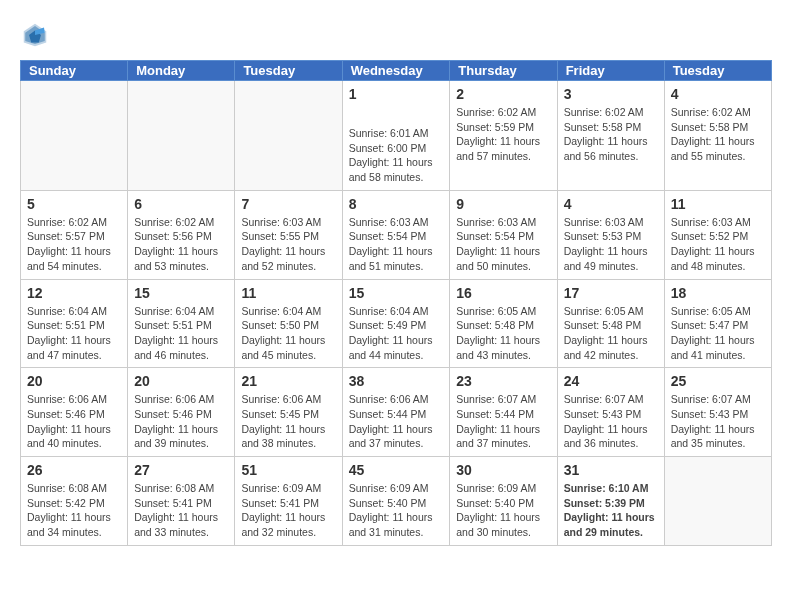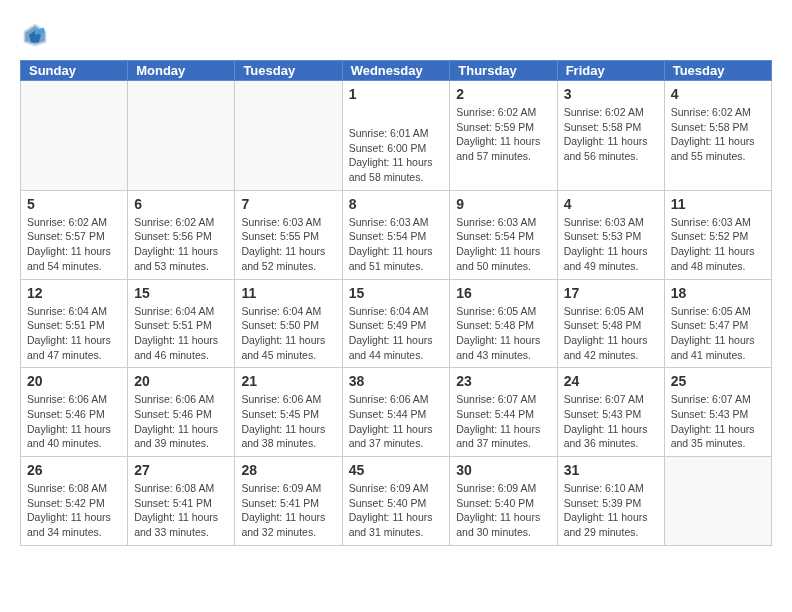--- a/index.html
+++ b/index.html
@@ -306,21 +306,21 @@
 and 34 minutes.</div>
         </td>
         <td>
           <span class="day-number">27</span>
           <div class="day-info" style="white-space: pre-line;">Sunrise: 6:08 AM
 Sunset: 5:41 PM
 Daylight: 11 hours
 and 33 minutes.</div>
         </td>
         <td>
-          <span class="day-number">28</span>
+          <span class="day-number">51</span>
           <div class="day-info" style="white-space: pre-line;">Sunrise: 6:09 AM
 Sunset: 5:41 PM
 Daylight: 11 hours
 and 32 minutes.</div>
         </td>
         <td>
           <span class="day-number">45</span>
           <div class="day-info" style="white-space: pre-line;">Sunrise: 6:09 AM
 Sunset: 5:40 PM
 Daylight: 11 hours
@@ -328,21 +328,21 @@
         </td>
         <td>
           <span class="day-number">30</span>
           <div class="day-info" style="white-space: pre-line;">Sunrise: 6:09 AM
 Sunset: 5:40 PM
 Daylight: 11 hours
 and 30 minutes.</div>
         </td>
         <td>
           <span class="day-number">31</span>
-          <div class="day-info" style="white-space: pre-line;">Sunrise: 6:10 AM
+          <div class="day-info" style="white-space: pre-line; font-weight: bold;">Sunrise: 6:10 AM
 Sunset: 5:39 PM
 Daylight: 11 hours
 and 29 minutes.</div>
         </td>
         <td class="empty"></td>
       </tr>
     </tbody>
 </table>
 
 </body></html>

